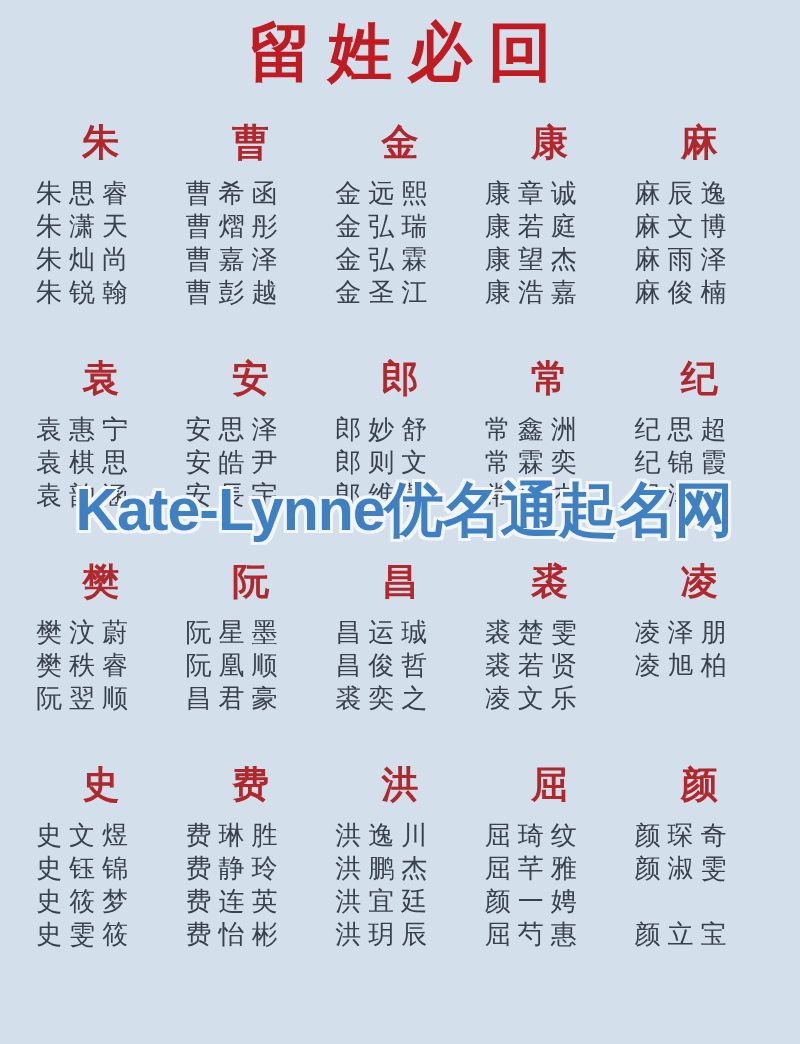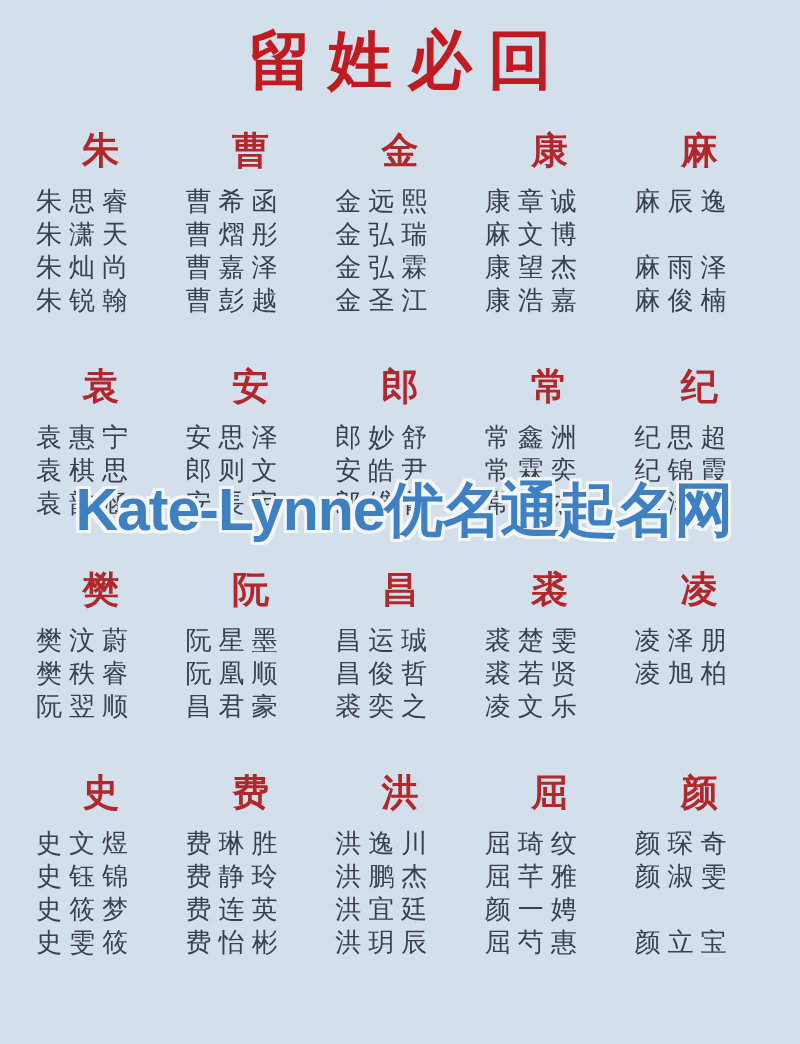--- a/index.html
+++ b/index.html
@@ -4,21 +4,21 @@
 <style>
   html, body { margin:0; padding:0; }
   body {
     width:800px; height:1044px;
     background:#d3dfeb;
     font-family:"Liberation Serif","DejaVu Serif",serif;
     overflow:hidden; position:relative;
   }
   .title {
     text-align:center;
-    padding-top:22px;
+    padding-top:14px;
     margin:0 0 30px 0;
     font-size:64px;
     line-height:78px;
     font-weight:bold;
     color:#c11a20;
     letter-spacing:16px;
     text-indent:16px; 
   }
   #groups { padding:0 26px; }
   .group { margin-bottom:50px; }
@@ -86,20 +86,21 @@
         <div class="name">朱思睿</div>
         <div class="name">曹希函</div>
         <div class="name">金远熙</div>
         <div class="name">康章诚</div>
         <div class="name">麻辰逸</div>
       </div>
       <div class="name-row">
         <div class="name">朱潇天</div>
         <div class="name">曹熠彤</div>
         <div class="name">金弘瑞</div>
+        <div class="name">康若庭</div>
         <div class="name">麻文博</div>
       </div>
       <div class="name-row">
         <div class="name">朱灿尚</div>
         <div class="name">曹嘉泽</div>
         <div class="name">金弘霖</div>
         <div class="name">康望杰</div>
         <div class="name">麻雨泽</div>
       </div>
       <div class="name-row">
@@ -120,22 +121,22 @@
       </div>
       <div class="name-row">
         <div class="name">袁惠宁</div>
         <div class="name">安思泽</div>
         <div class="name">郎妙舒</div>
         <div class="name">常鑫洲</div>
         <div class="name">纪思超</div>
       </div>
       <div class="name-row">
         <div class="name">袁棋思</div>
+        <div class="name">安皓尹</div>
         <div class="name">郎则文</div>
-        <div class="name">安皓尹</div>
         <div class="name">常霖奕</div>
         <div class="name">纪锦霞</div>
       </div>
       <div class="name-row">
         <div class="name">袁韵涵</div>
         <div class="name">安長宇</div>
         <div class="name">郎维菁</div>
         <div class="name">常康杰</div>
         <div class="name">纪泽君</div>
       </div>

